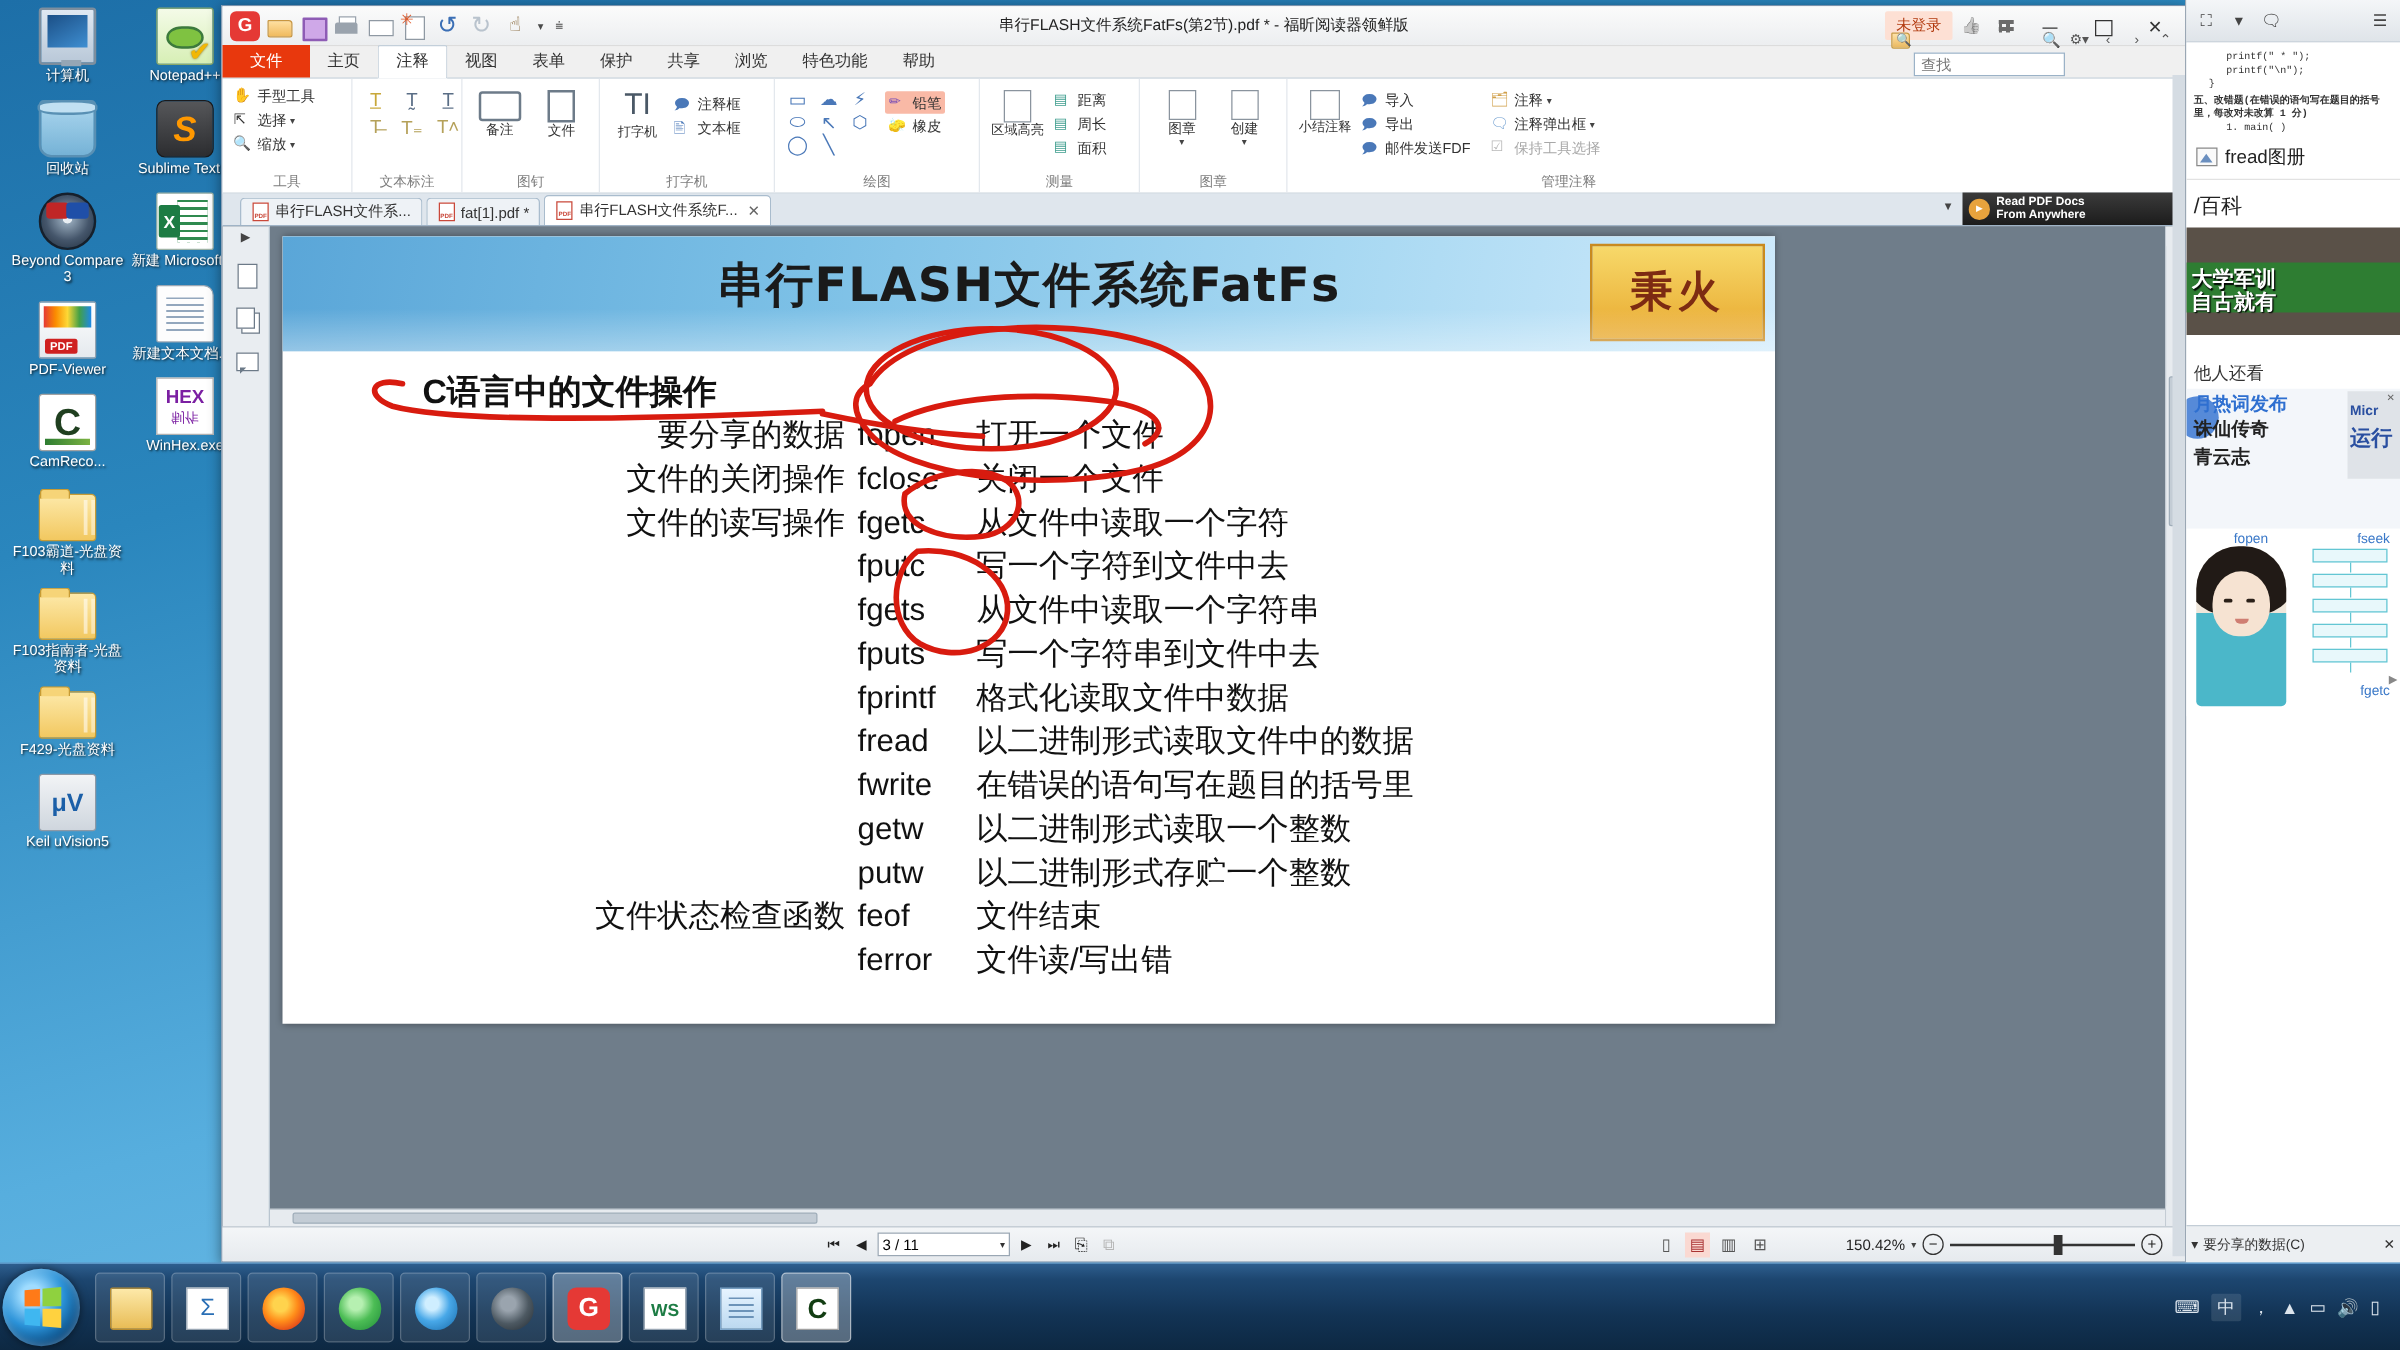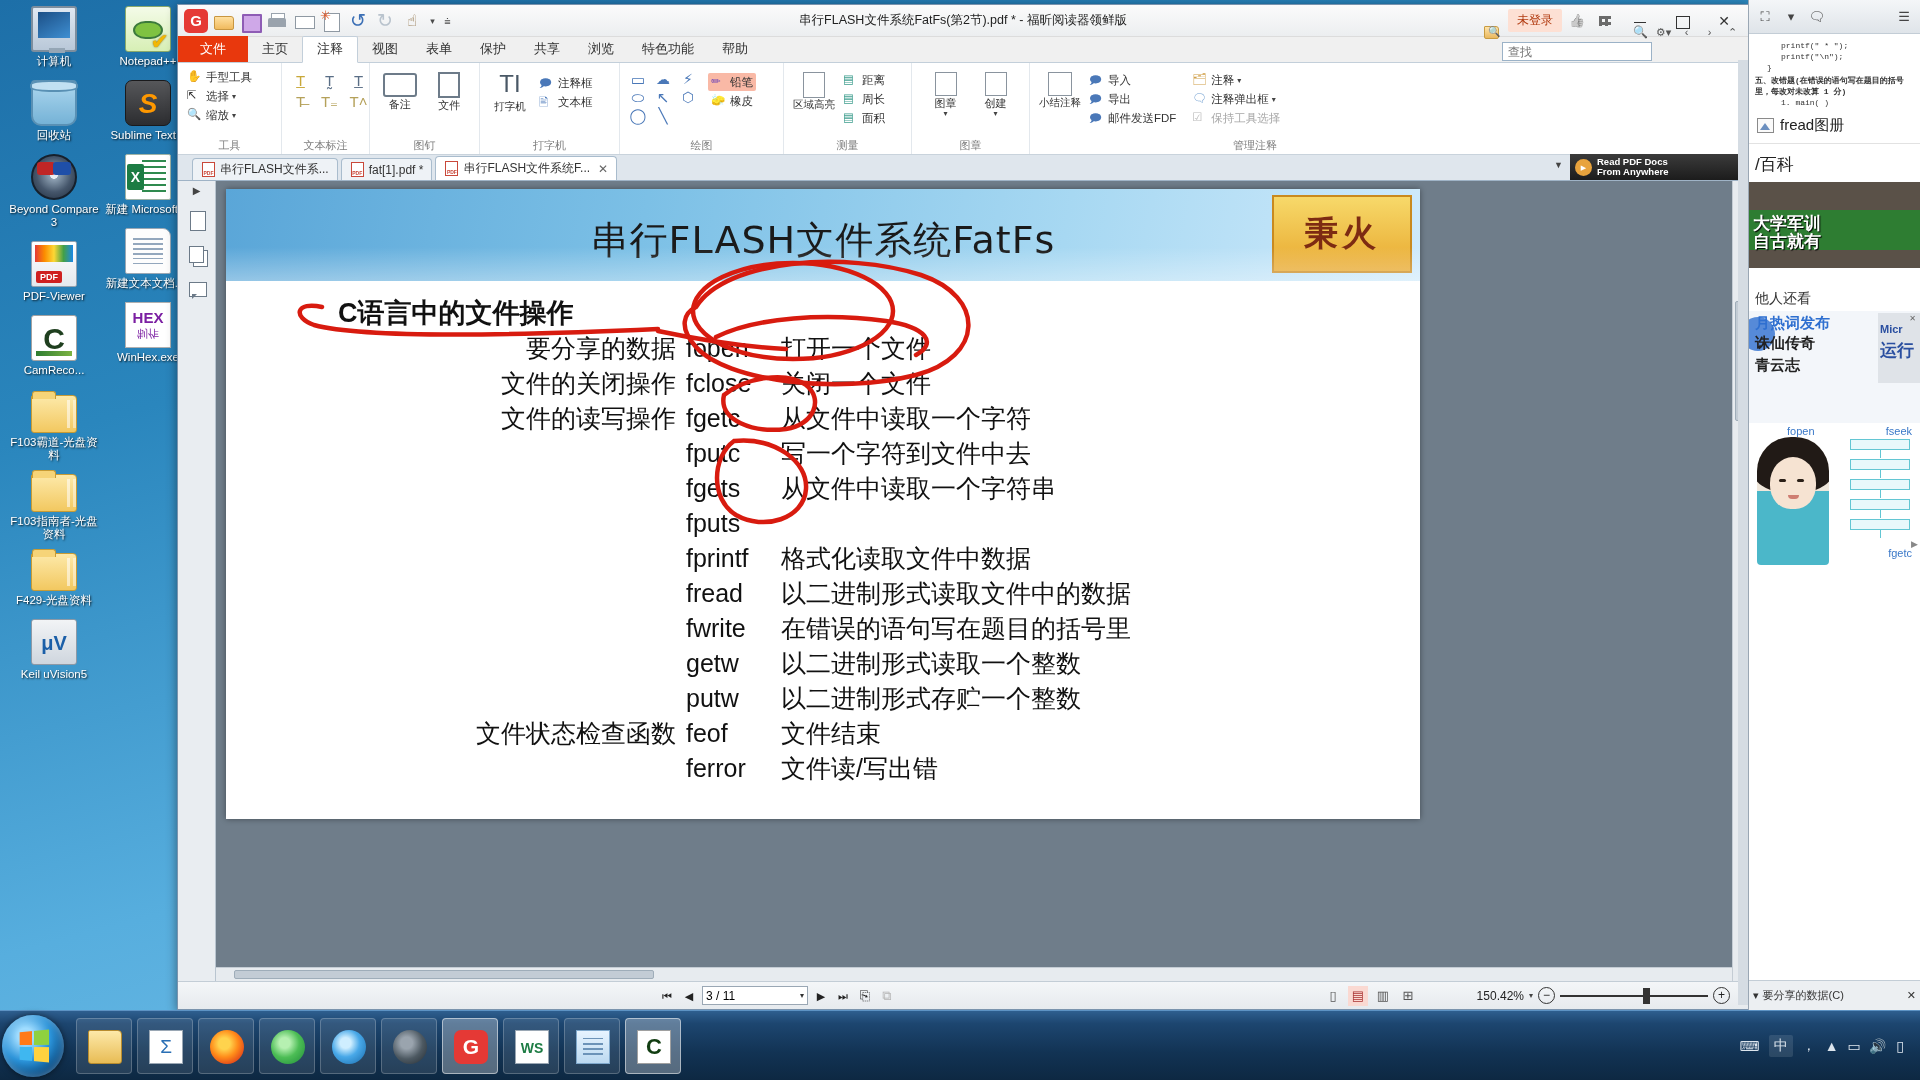--- a/index.html
+++ b/index.html
@@ -137,21 +137,21 @@
      border-bottom:1px solid #c3cfda; position:relative; }
   .rtab{ font-size:13px; padding:3px 14px 4px; color:#333; cursor:pointer; line-height:18px; }
   .rtab.file{ background:#e8380d; color:#fff; padding:4px 22px 4px; }
   .rtab.active{ background:#fff; border:1px solid #c3cfda; border-bottom:1px solid #fff; margin-bottom:-1px; border-radius:2px 2px 0 0; }
   #ribbon-right{ margin-left:auto; display:flex; align-items:center; gap:4px; padding-right:6px; padding-bottom:1px; }
   #find-box{ display:flex; align-items:center; }
   #find-ico{ width:20px; height:18px; position:relative; }
   #find-ico:after{ content:''; position:absolute; left:2px; top:3px; width:13px; height:11px;
      background:linear-gradient(#ffe3a8,#e9b85f); border:1px solid #c79b40; border-radius:1px 3px 2px 2px; }
   #find-ico:before{ content:'🔍'; position:absolute; left:6px; top:3px; font-size:10px; z-index:2; }
-  #find-input{ width:150px; height:19px; border:1px solid #9bb2c7; font-size:12px; padding:0 20px 0 5px;
+  #find-input{ width:121px; height:19px; border:1px solid #9bb2c7; font-size:12px; padding:0 20px 0 5px;
      color:#15803d; background:#fff;margin-top:40px; }
   #find-btn{ margin-left:-20px; font-size:12px; color:#2d6fb5; cursor:pointer; width:18px; text-align:center; }
   .mini-ico{ width:19px; height:18px; position:relative; cursor:pointer; font-size:11px; color:#555;
      text-align:center; line-height:18px; }
 
   
   #ribbon{ height:92px; background:#fff; border-bottom:1px solid #c9d3dc; display:flex; position:relative; }
   .rgroup{ border-right:1px solid #e3e8ed; padding:3px 6px 0; position:relative; display:flex; flex-direction:column; }
   .rglabel{ position:absolute; bottom:1px; left:0; right:0; text-align:center; font-size:11px; color:#7d7d7d; }
   .rgbody{ display:flex; align-items:flex-start; gap:2px; flex:1; }
@@ -204,21 +204,21 @@
 
   #page-wrap{ flex:1; position:relative; overflow:hidden; background:#6f7d8a; }
   #page{ position:absolute; left:10px; top:8px; width:1194px; height:630px; background:#fff;
      box-shadow:0 0 6px rgba(0,0,0,.4); overflow:hidden; }
   #slide-head{ height:92px; position:relative;
      background:linear-gradient(100deg,#5aa6d8 0%,#7cc0e6 35%,#a7d8f2 70%,#cfeafb 100%); }
   #slide-head:after{ content:''; position:absolute; left:0; right:0; bottom:0; height:34px;
      background:linear-gradient(transparent,rgba(255,255,255,.35)); }
   #slide-title{ position:absolute; left:0; right:0; top:14px; text-align:center;
      font-family:"DejaVu Sans","Liberation Sans",sans-serif;
-     font-size:38px; font-weight:normal; color:#1a1a1a; letter-spacing:1px;margin-top:12px; }
+     font-size:38px; font-weight:bold; color:#1a1a1a; letter-spacing:1px; }
   #logo-box{ position:absolute; right:8px; top:6px; width:140px; height:78px;
      background:linear-gradient(#f7d96a,#e8a82e); border:2px solid #c98a1f; display:flex;
      align-items:center; justify-content:center; }
   #logo-box span{ font-size:34px; font-weight:bold; color:#7d2b12; letter-spacing:4px; }
   #slide-body{ position:relative; padding:14px 0 0 0; }
   #sec-title{ font-size:27px; font-weight:bold; color:#111; margin-left:112px; }
   .frow{ display:flex; align-items:baseline; font-size:25px; color:#111; line-height:35px; }
   .flead{ width:460px; text-align:right; padding-right:10px; }
   .ffn{ width:95px; }
   .fdesc{ }
@@ -715,20 +715,21 @@
                 <div class="fdesc">写一个字符到文件中去</div>
               </div>
               <div class="frow">
                 <div class="flead"></div>
                 <div class="ffn">fgets</div>
                 <div class="fdesc">从文件中读取一个字符串</div>
               </div>
               <div class="frow">
                 <div class="flead"></div>
                 <div class="ffn">fputs</div>
+                <div class="fdesc">写一个字符串到文件中去</div>
               </div>
               <div class="frow">
                 <div class="flead"></div>
                 <div class="ffn">fprintf</div>
                 <div class="fdesc">格式化读取文件中数据</div>
               </div>
               <div class="frow">
                 <div class="flead"></div>
                 <div class="ffn">fread</div>
                 <div class="fdesc">以二进制形式读取文件中的数据</div>

